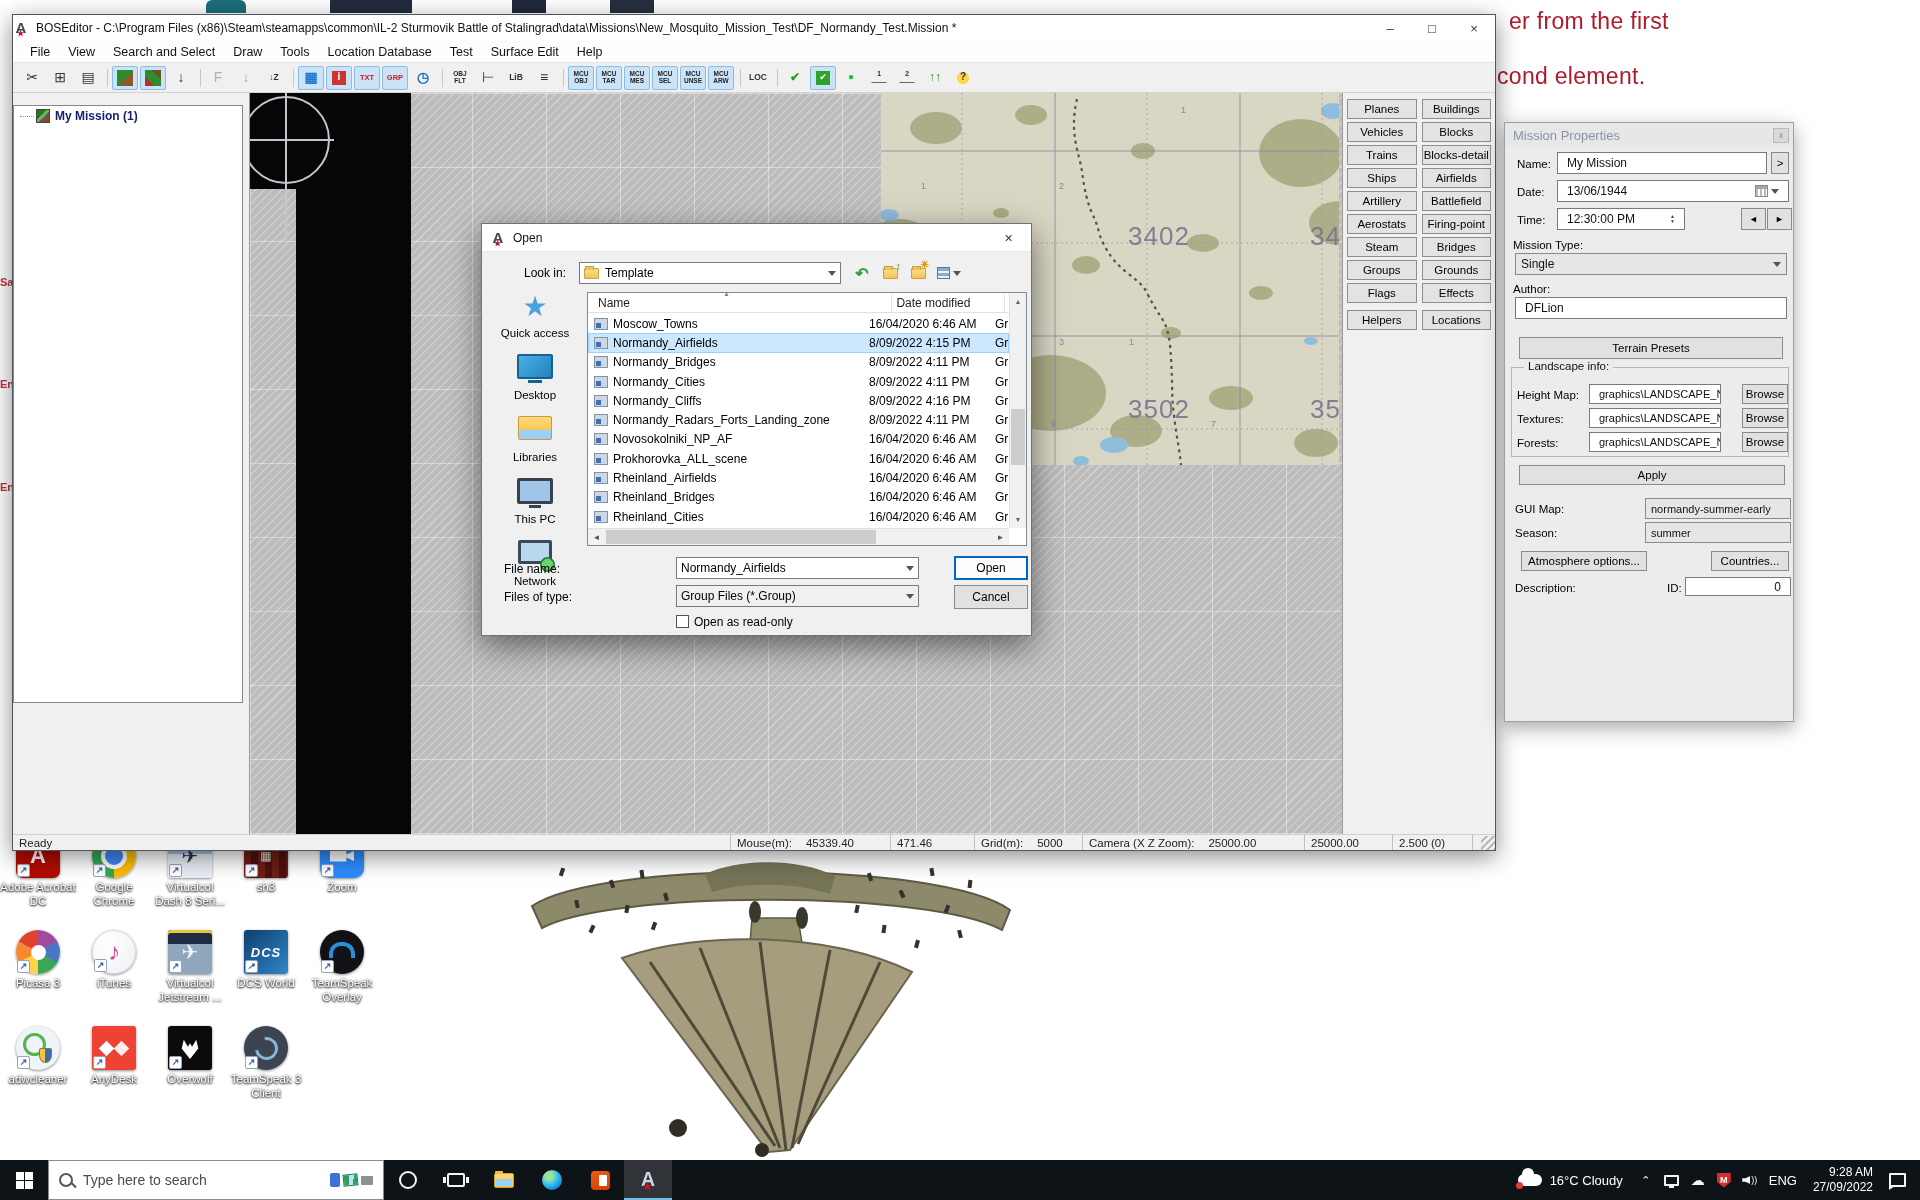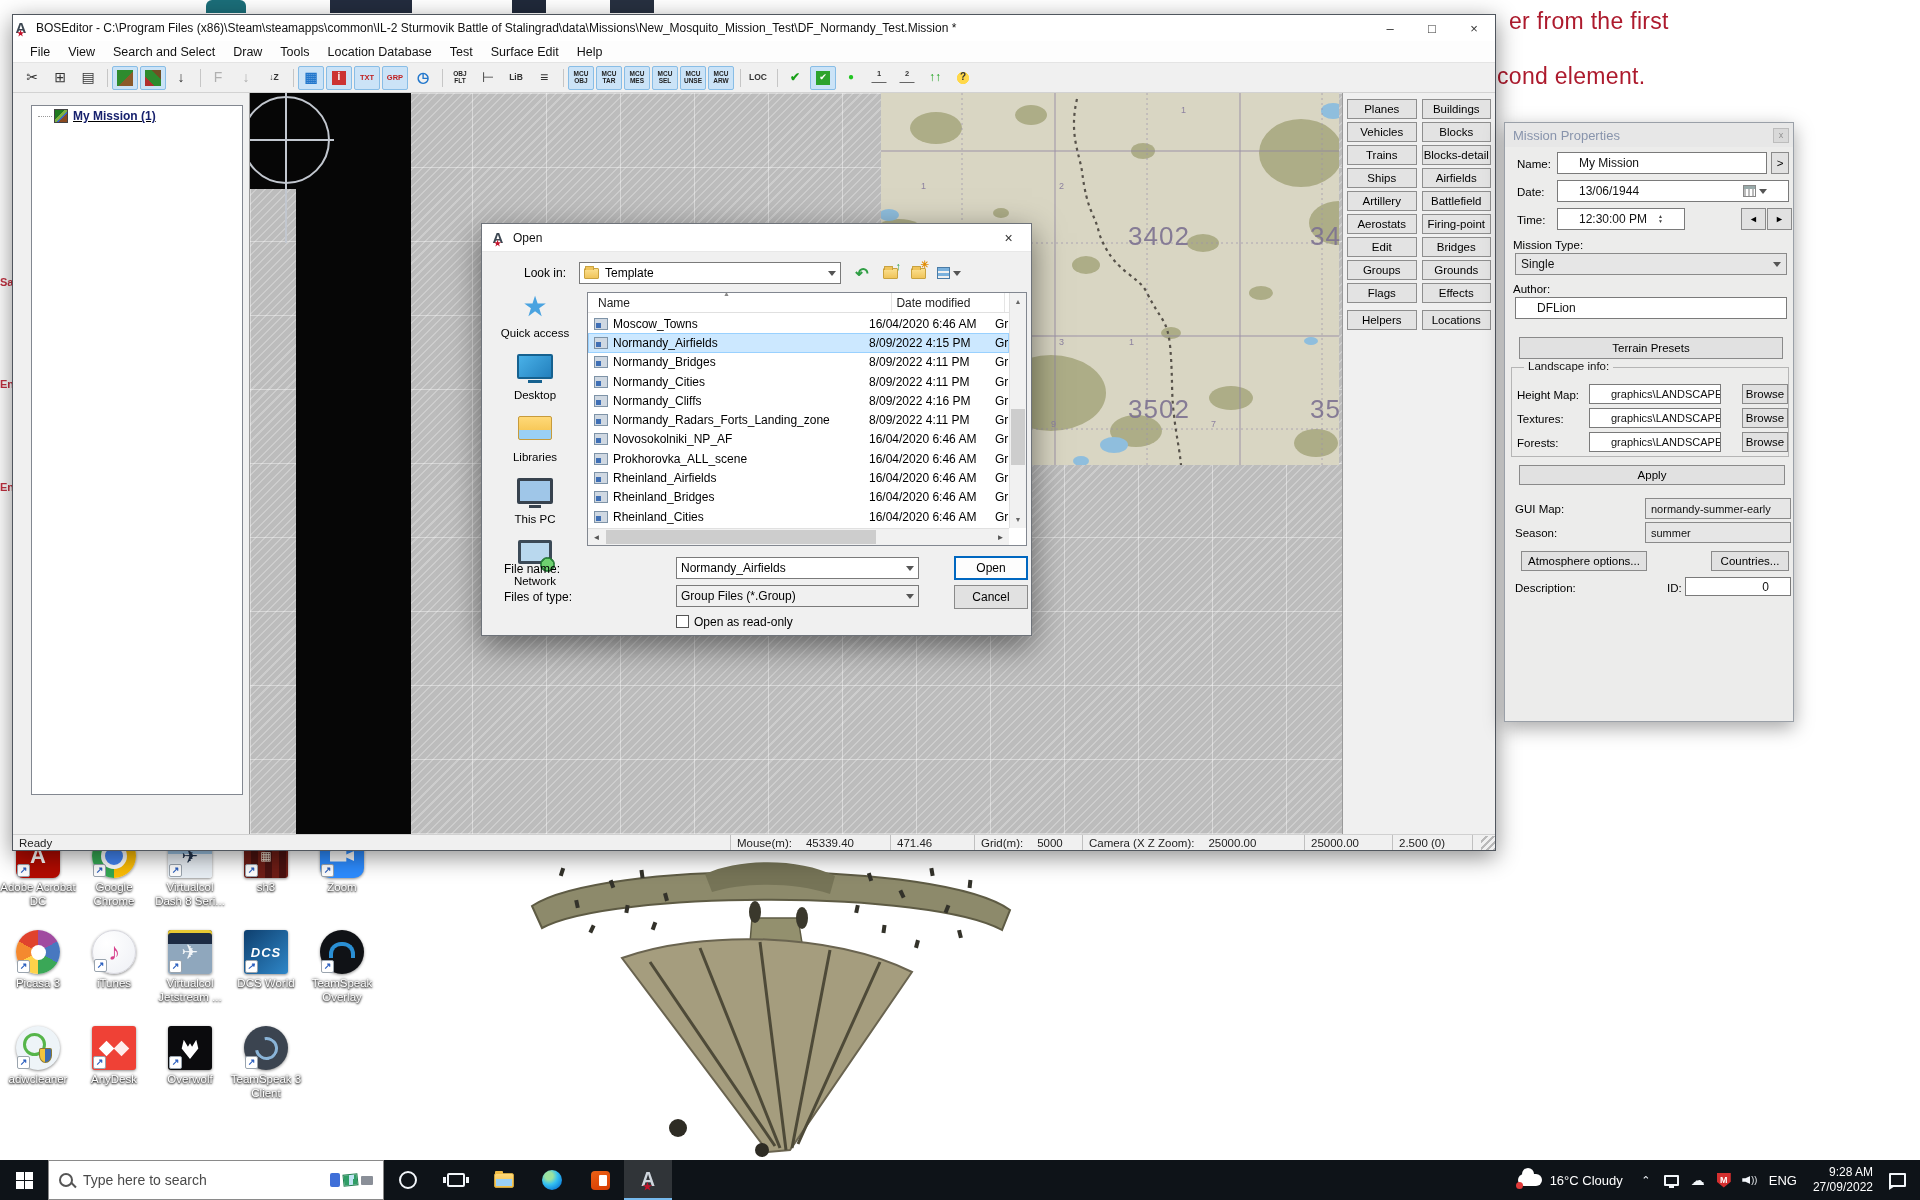--- a/index.html
+++ b/index.html
@@ -88,21 +88,21 @@
   .tb[data-kind="map2"]{background-image:linear-gradient(45deg,#b03030 0 30%,#2e8b2e 30% 70%,#6f4f24 70% 100%);background-size:16px 16px;background-position:center;background-repeat:no-repeat;}
   .tb[data-kind="blue"]{color:#2277cc;font-weight:700;}
   .tb[data-kind="green"]{color:#18a018;font-weight:700;font-size:12px;}
   .tb[data-kind="greendot"]{color:#21c521;font-size:10px;}
   .tb[data-kind="dashnum"]{font-size:7.5px;font-weight:700;color:#333;}
   .tb[data-kind="bulb"]{color:#333;font-size:10px;font-weight:700;
     background-image:radial-gradient(circle,#ffd84a 0 46%,transparent 50%);background-size:18px 18px;background-position:center;background-repeat:no-repeat;}
 
   .mainrow{position:absolute;left:0;top:78px;right:0;bottom:16px;display:flex;}
   .leftcol{width:236px;background:#f0f0f0;}
-  .tree{margin:12px 6px 0 18px;height:690px;background:#fff;border:1px solid #828790;padding:3px 2px;text-decoration:underline;}
+  .tree{margin:12px 6px 0 0;height:598px;background:#fff;border:1px solid #828790;padding:3px 2px;}
   .treerow{display:flex;align-items:center;font-size:12px;font-weight:700;color:#17216e;}
   .dots{width:14px;border-top:1px dotted #999;margin:0 2px 0 4px;}
   .treeico{width:14px;height:14px;border:1px solid #444;margin-right:5px;
     background:linear-gradient(135deg,#1f7a1f 0 38%,#7db241 38% 55%,#3866c8 55% 66%,#8a4a1f 66% 100%);}
 
   .viewport{flex:1;position:relative;overflow:hidden;border-left:1px solid #9a9a9a;border-right:1px solid #9a9a9a;
     background-color:#bcbcbc;
     background-image:
       repeating-linear-gradient(135deg,rgba(255,255,255,.25) 0 1.5px,rgba(0,0,0,0) 1.5px 6px),
       linear-gradient(rgba(255,255,255,.4) 1px,transparent 1px),
@@ -183,21 +183,21 @@
   .btn.primary{background:#fdfdfd;border:2px solid #0067c0;}
   .chk{position:absolute;width:13px;height:13px;background:#fff;border:1px solid #555;}
 
   
   .props{position:absolute;left:1504px;top:122px;width:290px;height:600px;background:#ececeb;border:1px solid #9aa0a8;
     box-shadow:0 6px 18px rgba(0,0,0,.35);z-index:20;font-size:11.5px;color:#111;}
   .phead{position:absolute;left:0;top:0;right:0;height:24px;display:flex;align-items:center;padding-left:8px;
     color:#8894ac;font-size:13px;background:#e7e7e7;}
   .pclose{margin-left:auto;margin-right:4px;width:16px;height:15px;background:#d9d9d9;border:1px solid #bcbcbc;color:#909090;
     font-size:9px;display:flex;align-items:center;justify-content:center;}
-  .pin{position:absolute;background:#fff;border:1px solid #7a7a7a;font-size:12px;padding:2px 21px;display:flex;align-items:center;}
+  .pin{position:absolute;background:#fff;border:1px solid #7a7a7a;font-size:12px;padding:2px 9px;display:flex;align-items:center;}
   .psel{position:absolute;background:#e6e6e6;border:1px solid #8a8a8a;font-size:12px;padding:2px 5px;display:flex;align-items:center;}
   .pbtn{position:absolute;background:#e1e1e1;border:1px solid #8a8a8a;display:flex;align-items:center;justify-content:center;font-size:11.5px;color:#000;}
   .fieldset{position:absolute;left:6px;top:244px;width:278px;height:90px;border:1px solid #b5b5b5;}
   .legend{position:absolute;left:12px;top:-8px;background:#ececeb;padding:0 4px;font-size:11.5px;}
   .spin{margin-left:auto;display:flex;flex-direction:column;font-size:5px;color:#444;line-height:5px;}
   .calico{margin-left:auto;width:13px;height:12px;background:
     linear-gradient(#9aa 0 3px,transparent 3px),
     repeating-linear-gradient(90deg,#bbb 0 2px,transparent 2px 4px);border:1px solid #888;margin-right:3px;}
   .ptext{position:absolute;background:#fff;border:1px solid #7a7a7a;font-size:11.5px;padding:3px 5px;}
   .ptext .sc{position:absolute;top:0;right:0;bottom:0;width:16px;background:#f1f1f1;border-left:1px solid #ddd;}
@@ -594,21 +594,21 @@
           <div class="catbtn">Vehicles</div>
           <div class="catbtn">Blocks</div>
           <div class="catbtn">Trains</div>
           <div class="catbtn">Blocks-detail</div>
           <div class="catbtn">Ships</div>
           <div class="catbtn">Airfields</div>
           <div class="catbtn">Artillery</div>
           <div class="catbtn">Battlefield</div>
           <div class="catbtn">Aerostats</div>
           <div class="catbtn">Firing-point</div>
-          <div class="catbtn">Edit</div>
+          <div class="catbtn">Steam</div>
           <div class="catbtn">Bridges</div>
           <div class="catbtn">Groups</div>
           <div class="catbtn">Grounds</div>
           <div class="catbtn">Flags</div>
           <div class="catbtn">Effects</div>
           <div class="catbtn lastrow">Helpers</div>
           <div class="catbtn lastrow">Locations</div>
         </div>
 
     </div>

